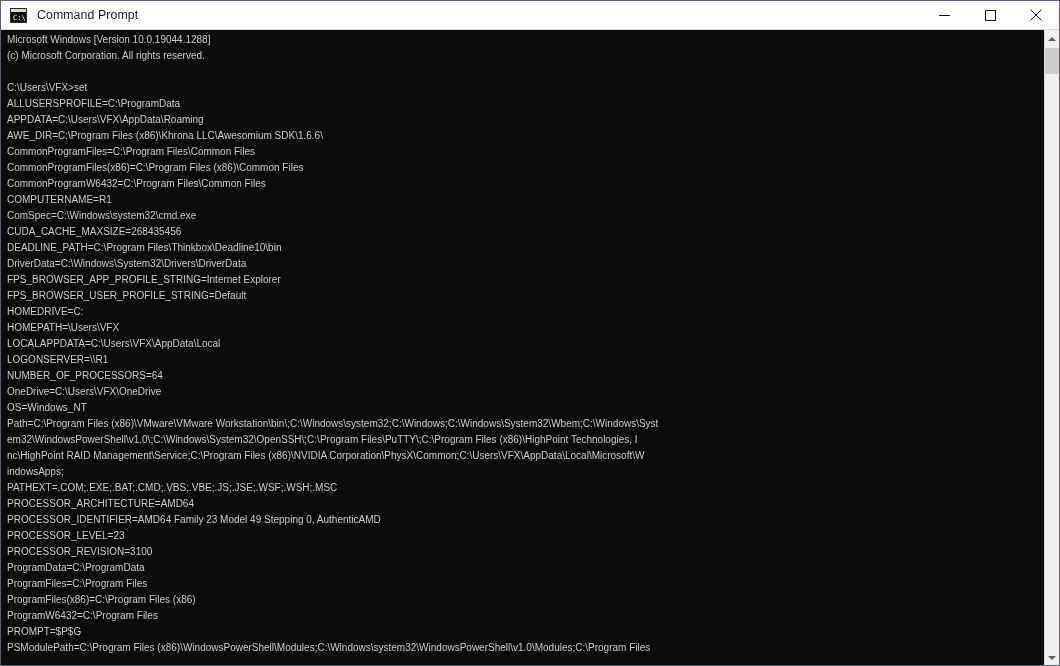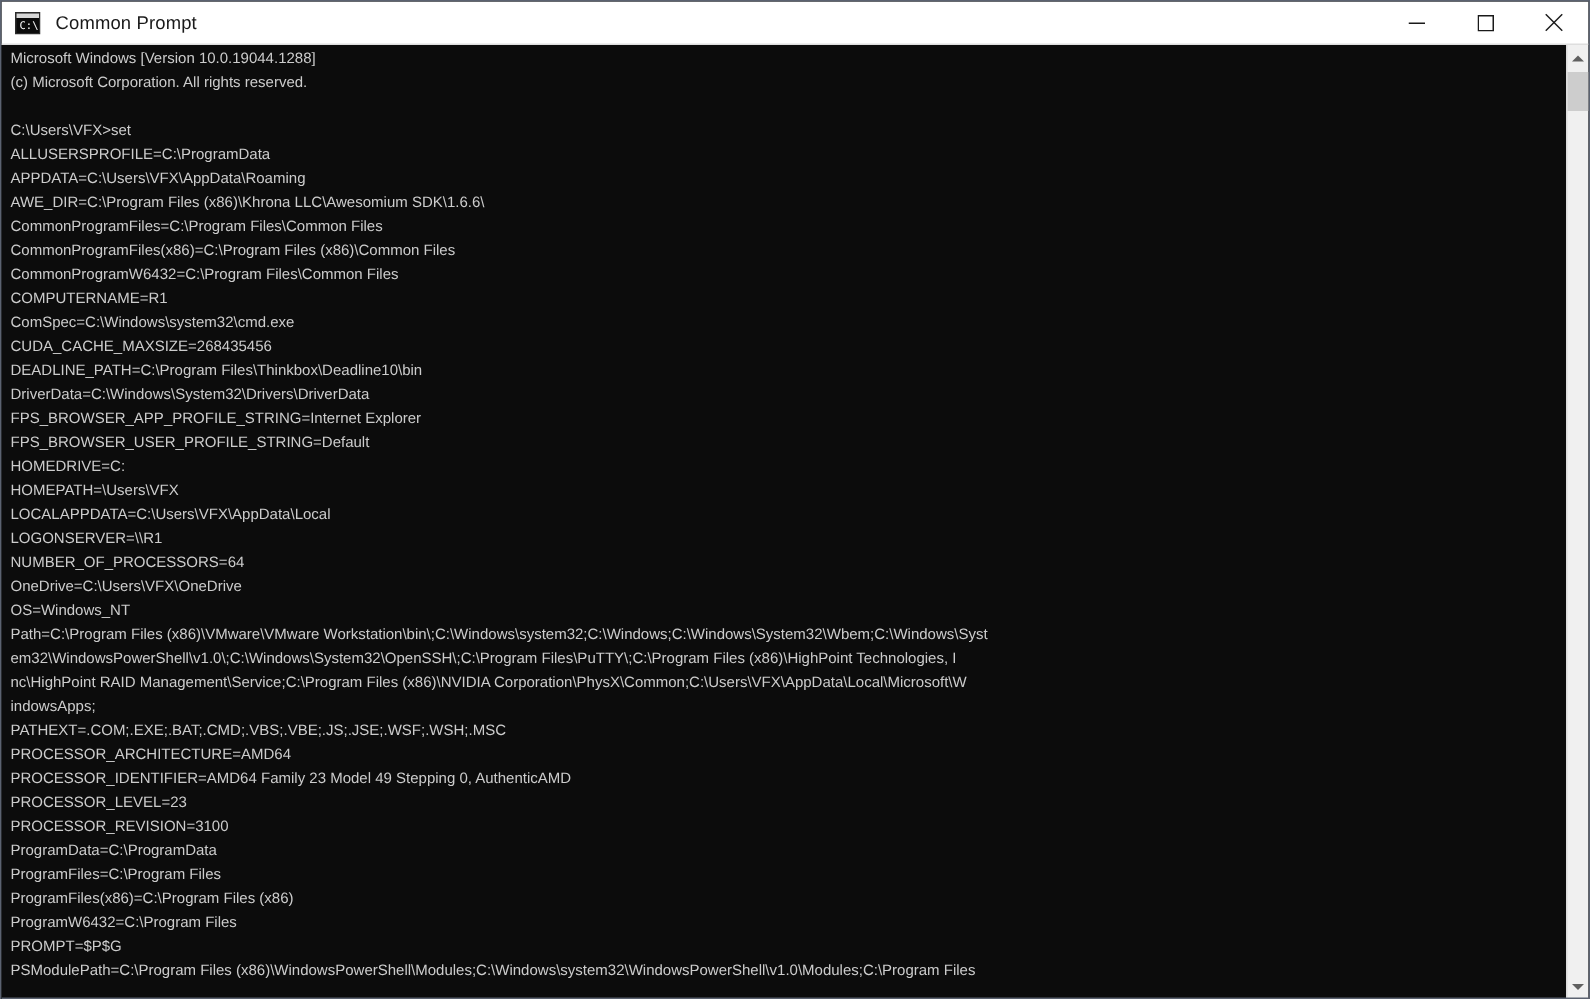--- a/index.html
+++ b/index.html
@@ -153,21 +153,21 @@
 
   <div id="titlebar">
     <div id="title-left">
       <span id="cmd-icon">
         <svg width="17" height="15" viewBox="0 0 17 15" xmlns="http://www.w3.org/2000/svg">
           <rect x="0.5" y="0.5" width="16" height="14" fill="#0c0c0c" stroke="#2b2b2b"></rect>
           <rect x="1" y="1" width="15" height="3" fill="#d8d8d8"></rect>
           <text x="3" y="11.5" font-family="DejaVu Sans Mono, monospace" font-size="7" fill="#ffffff">C:\</text>
         </svg>
       </span>
-      <span id="title-text">Common Prompt</span>
+      <span id="title-text">Command Prompt</span>
     </div>
 
     <div id="title-buttons">
       <div class="ctlbtn">
         <svg width="11" height="11" viewBox="0 0 11 11">
             <line x1="0" y1="5.5" x2="11" y2="5.5" stroke="#1a1a1a" stroke-width="1"></line>
           </svg>
       </div>
       <div class="ctlbtn">
         <svg width="11" height="11" viewBox="0 0 11 11">

